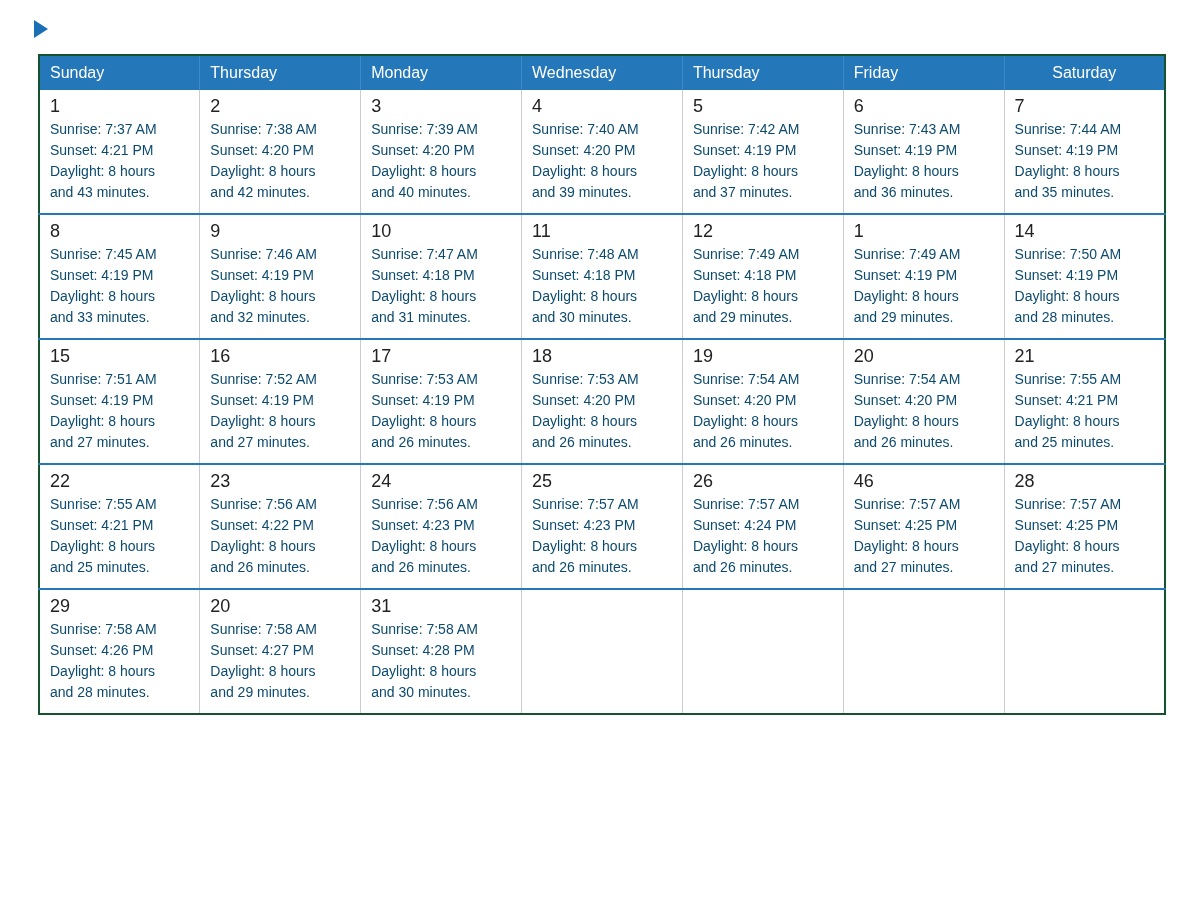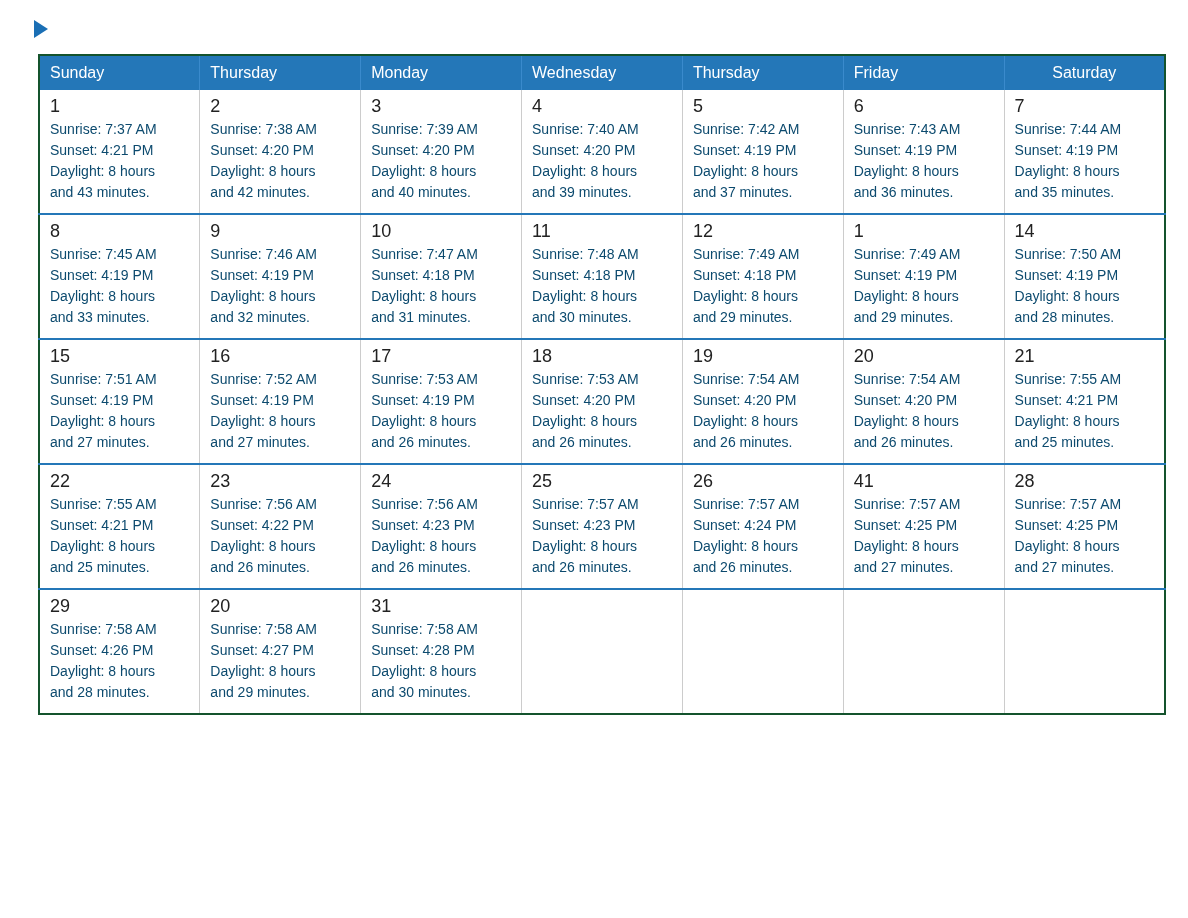--- a/index.html
+++ b/index.html
@@ -244,21 +244,21 @@
       </td>
         <td>
         <span class="day-number">25</span>
         <div class="day-info">Sunrise: 7:57 AM<br>Sunset: 4:23 PM<br>Daylight: 8 hours<br>and 26 minutes.</div>
       </td>
         <td>
         <span class="day-number">26</span>
         <div class="day-info">Sunrise: 7:57 AM<br>Sunset: 4:24 PM<br>Daylight: 8 hours<br>and 26 minutes.</div>
       </td>
         <td>
-        <span class="day-number">41</span>
+        <span class="day-number">46</span>
         <div class="day-info">Sunrise: 7:57 AM<br>Sunset: 4:25 PM<br>Daylight: 8 hours<br>and 27 minutes.</div>
       </td>
         <td>
         <span class="day-number">28</span>
         <div class="day-info">Sunrise: 7:57 AM<br>Sunset: 4:25 PM<br>Daylight: 8 hours<br>and 27 minutes.</div>
       </td>
       </tr>
       <tr>
         <td>
         <span class="day-number">29</span>

